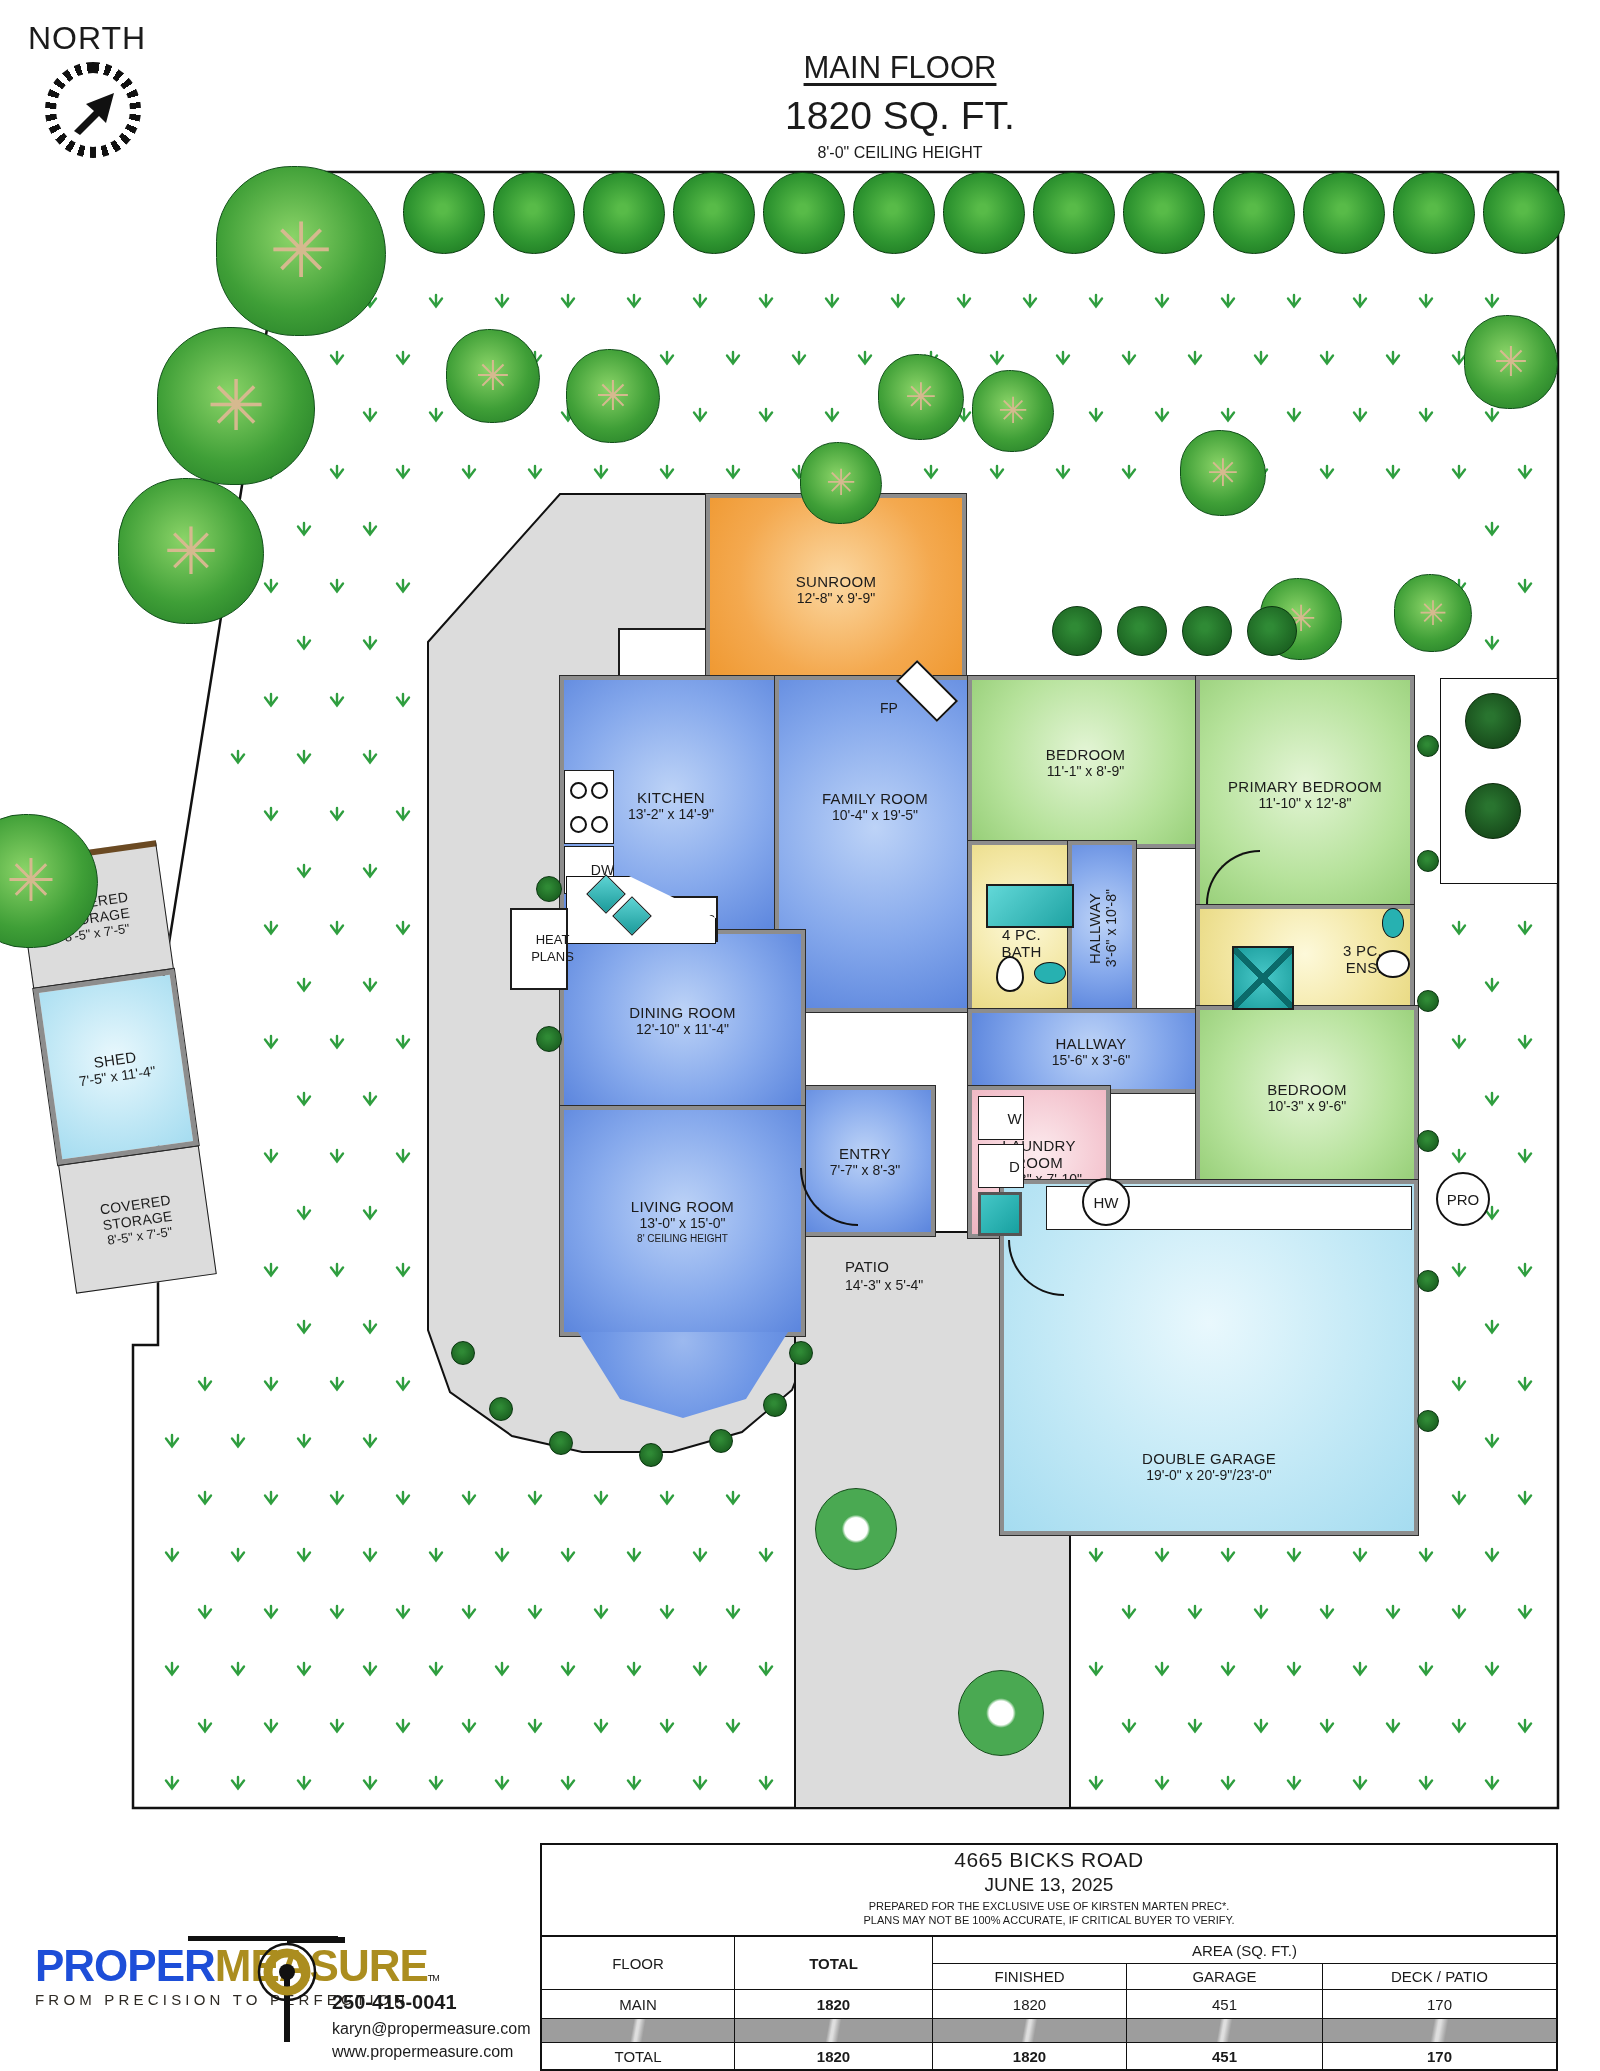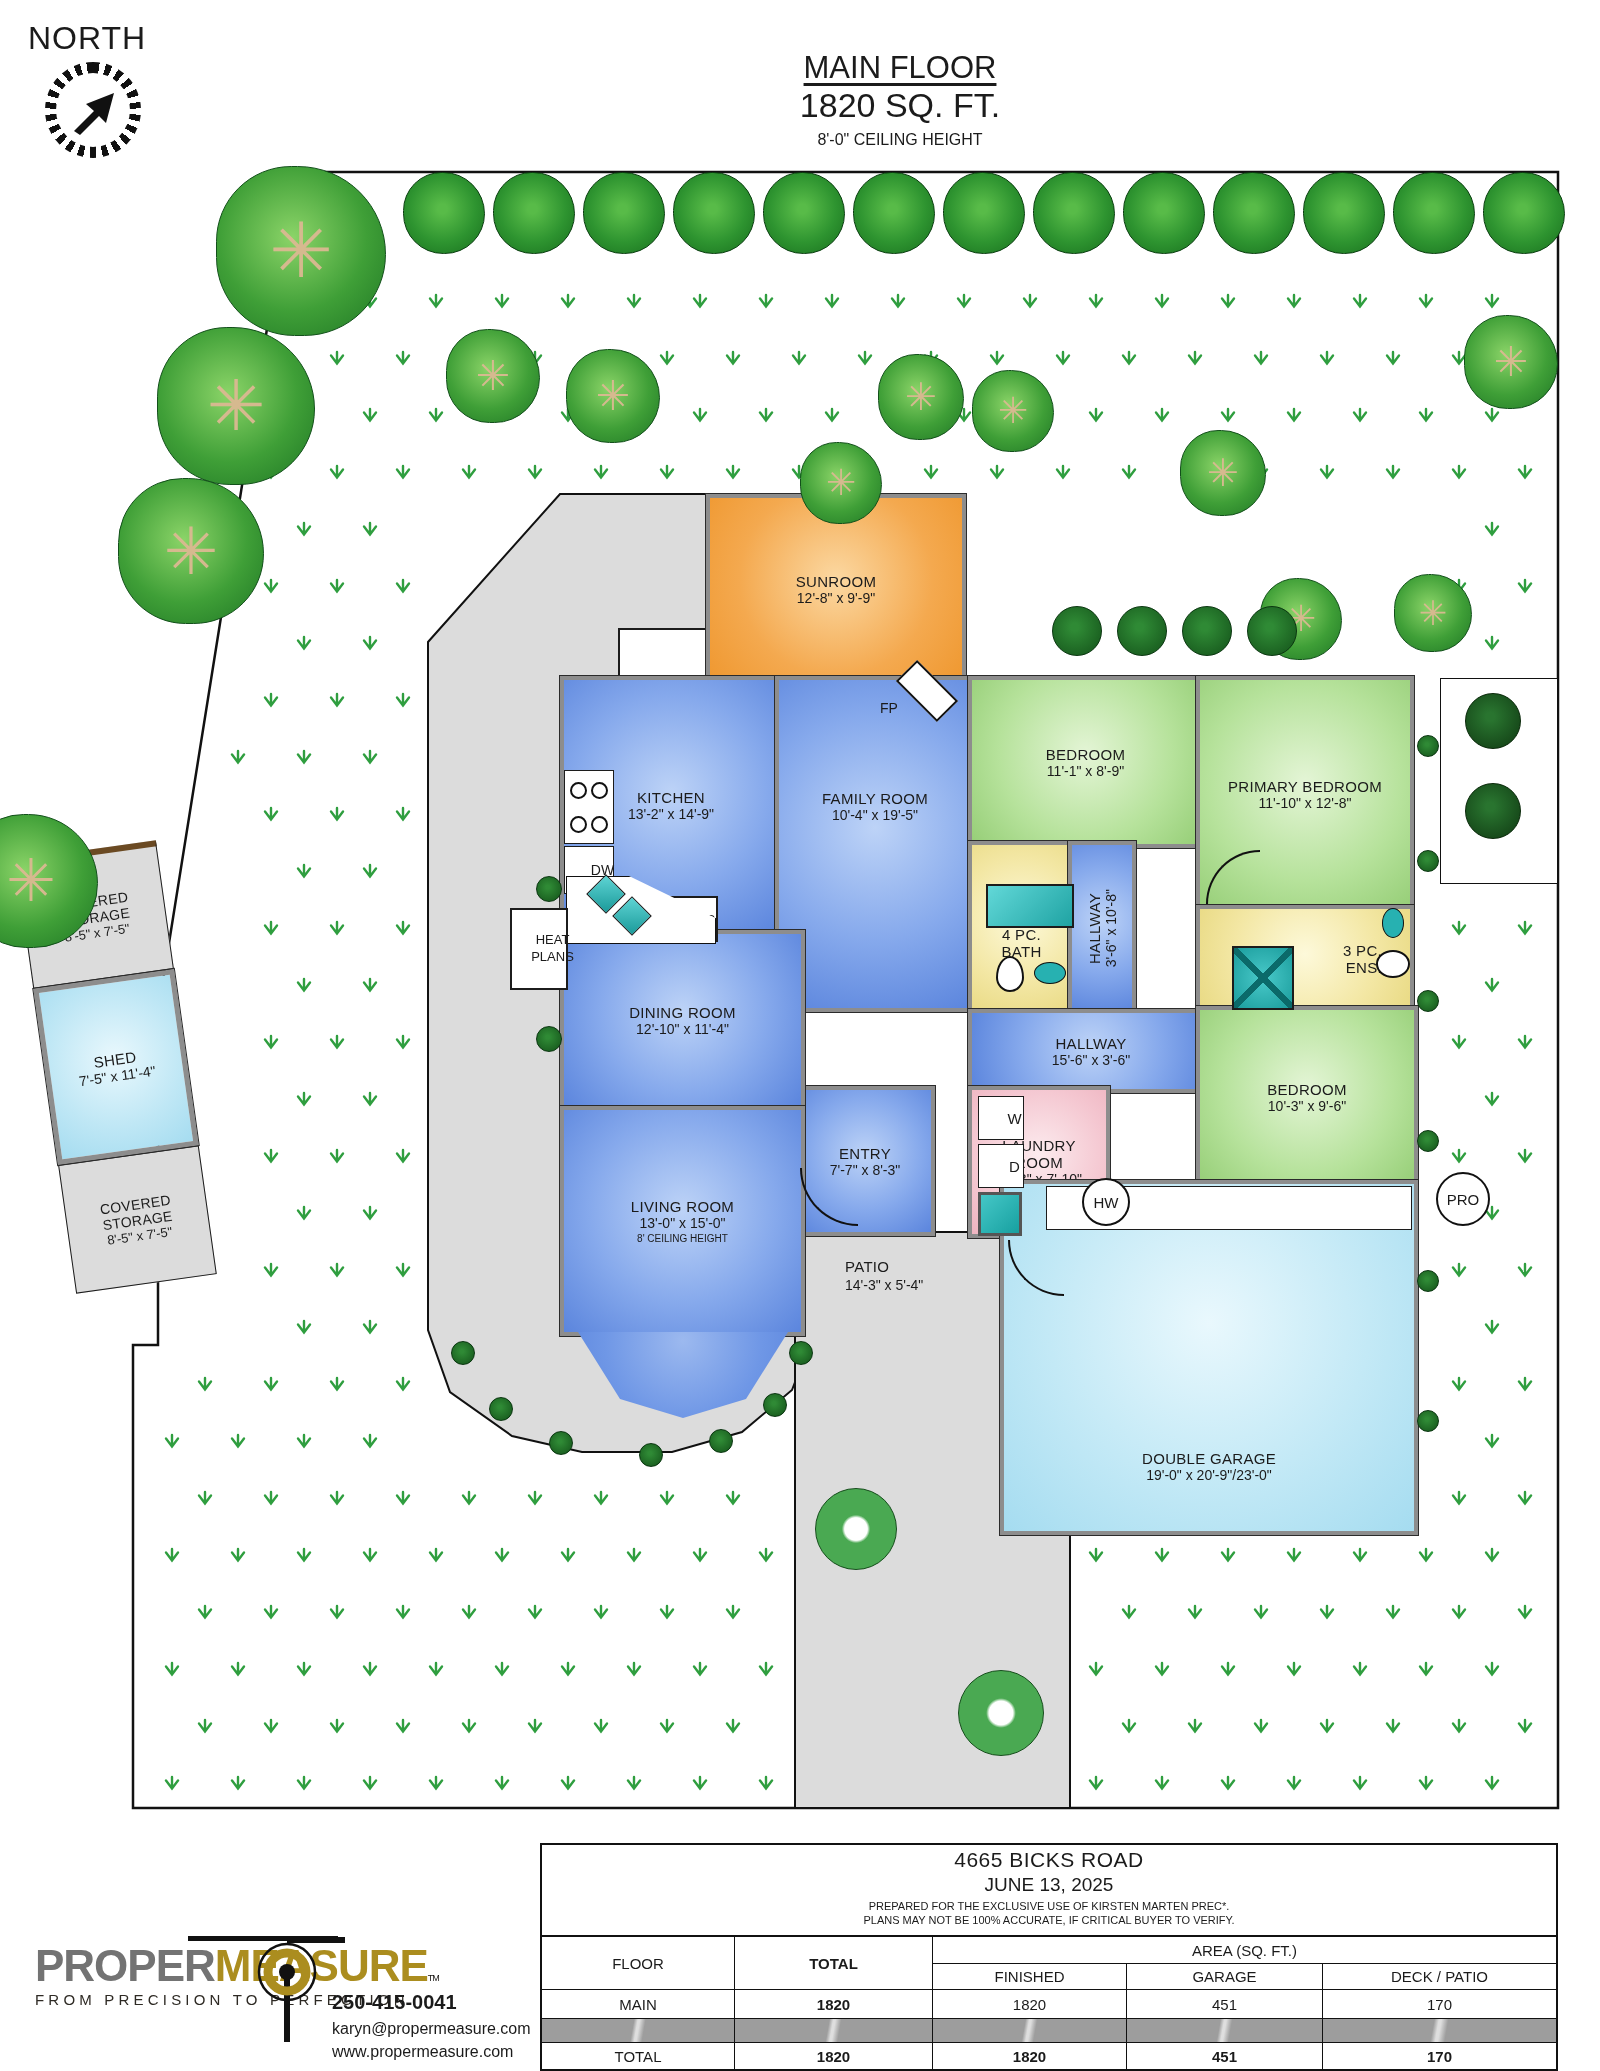--- a/index.html
+++ b/index.html
@@ -42,35 +42,35 @@
   #ft-grid{display:grid;grid-template-columns:192px 198px 194px 196px 1fr;grid-template-rows:26px 26px 29px 24px 27px;}
   #ft-grid div{box-sizing:border-box;border-left:1.5px solid #111;border-top:1.5px solid #111;
                display:flex;align-items:center;justify-content:center;font-size:15px;}
   #ft-grid div.nl{border-left:none}
   #ft-grid div.nt{border-top:none}
   .hatch{background:linear-gradient(100deg,#9d9d9d 47%,#dedede 49% 50%,#9d9d9d 53%);}
   .b{font-weight:bold}
   
   #brand{position:absolute;left:35px;top:1944px;z-index:10}
   #wordmark{font-weight:800;font-size:44px;letter-spacing:-1px;line-height:1;white-space:nowrap}
-  #wordmark .w1{color:#737373}
+  #wordmark .w1{color:#1d4ed8}
   #wordmark .w2{color:#ab8d1f}
   #wordmark .tm{font-size:9px;font-weight:400;vertical-align:baseline;color:#161310}
   #tagline{font-size:15px;letter-spacing:4.2px;color:#2e2a24;margin-top:3px;white-space:nowrap}
   #contact{position:absolute;left:332px;top:1988px;z-index:10;line-height:1.45}
   #contact .ph{font-size:20px;font-weight:bold}
   #contact .em,#contact .ws{font-size:16px}
   #north-lbl{position:absolute;left:28px;top:20px;font-size:32px;letter-spacing:1px;z-index:10}
   #north-ring{position:absolute;left:45px;top:62px;width:96px;height:96px;border-radius:50%;z-index:10;
       background:repeating-conic-gradient(#111 0deg 8deg,#fff 8deg 16deg);}
   #north-ring .inner{position:absolute;left:11px;top:11px;width:74px;height:74px;background:#fff;border-radius:50%;
       display:flex;align-items:center;justify-content:center}
   #title{position:absolute;left:640px;top:50px;width:520px;text-align:center;z-index:10}
   #title .t1{font-size:31px;text-decoration:underline;text-underline-offset:5px}
-  #title .t2{font-size:34px;}
+  #title .t2{font-size:39px;margin-top:8px}
   #title .t3{font-size:16px;margin-top:6px}
   .vtext{writing-mode:vertical-rl;transform:rotate(180deg);white-space:nowrap}
   #shed-strip{position:absolute;left:45px;top:848px;width:142px;height:438px;transform:rotate(-8deg);z-index:4}
   .strip-sec{box-sizing:border-box;border:1.5px solid #1c1c1c;display:flex;flex-direction:column;
              align-items:center;justify-content:center;text-align:center}
   .speckle{background:#dcdcdc}
 </style>
 </head>
 <body>
 

